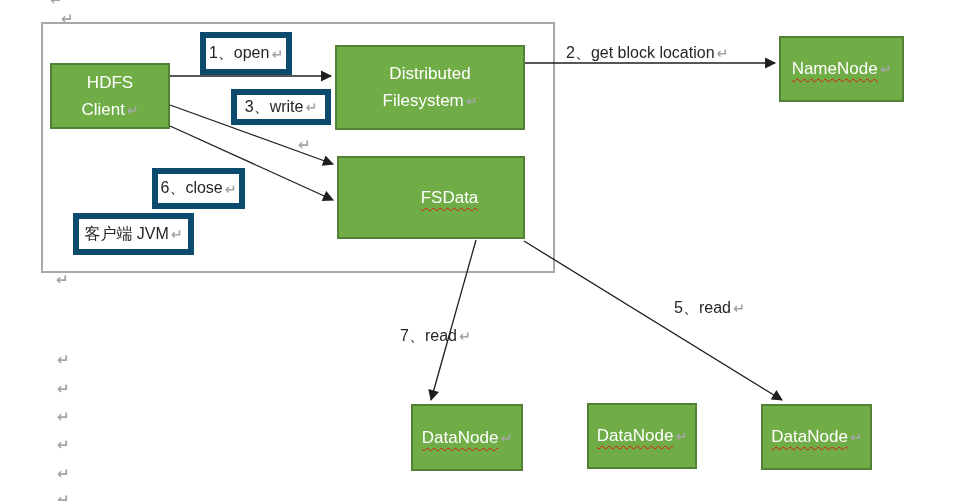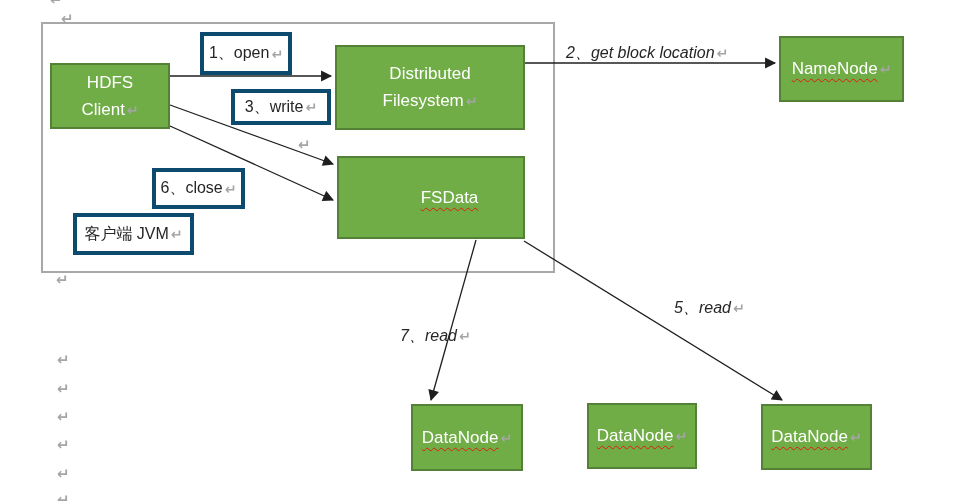--- a/index.html
+++ b/index.html
@@ -32,35 +32,34 @@
     justify-content: center;
     align-items: center;
     gap: 7px;
     color: #ffffff;
     font-size: 17px;
   }
   .node-line { white-space: nowrap; line-height: 20px; }
   .step-label {
     position: absolute;
     box-sizing: border-box;
-    border: 4px solid #0c4a6e;
+    border: 6px solid #0c4a6e;
     background: #ffffff;
     display: flex;
     justify-content: center;
     align-items: center;
     font-size: 16px;
     color: #262626;
     white-space: nowrap;
   }
   .edge-label {
     position: absolute;
     font-size: 16px;
     color: #262626;
     white-space: nowrap;
-    font-style: italic;
   }
   .squiggle {
     text-decoration-line: underline;
     text-decoration-style: wavy;
     text-decoration-color: #E01B10;
     text-decoration-thickness: 1px;
     text-underline-offset: 4px;
     text-decoration-skip-ink: none;
   }
   .mark {

